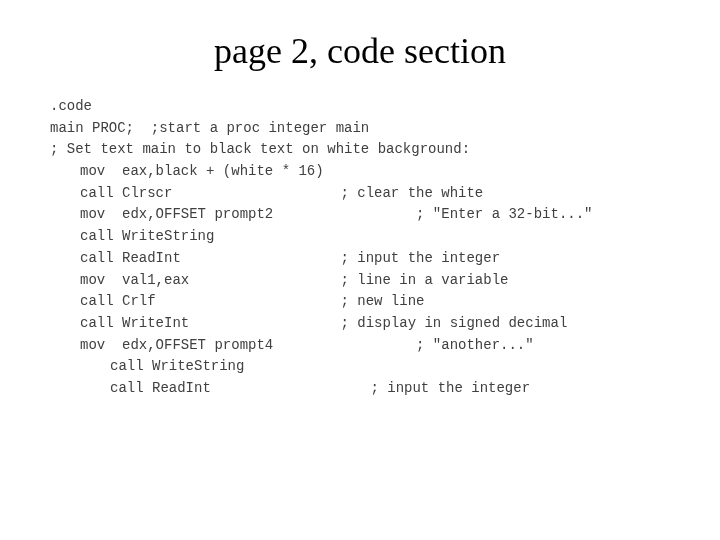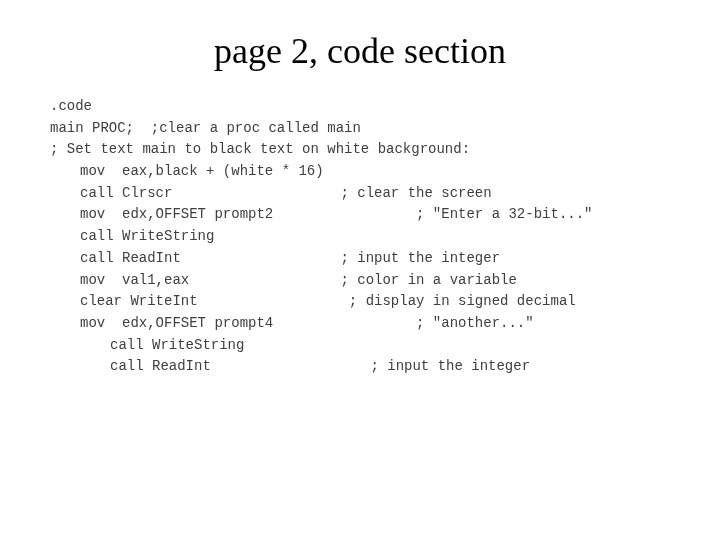--- a/index.html
+++ b/index.html
@@ -55,26 +55,27 @@
     }
   </style>
 </head>
 <body>
 
 <div class="page-container">
   <h1 class="page-title">page 2, code section</h1>
 
   <div class="code-block">
     <div class="code-line"><span>.code</span></div>
-    <div class="code-line"><span>main PROC;  ;clear a proc called main</span></div>
+    <div class="code-line"><span>main PROC;  ;start a proc integer main</span></div>
     <div class="code-line"><span>; Set text main to black text on white background:</span></div>
     <div class="code-line code-indent"><span>mov  eax,black + (white * 16)</span></div>
-    <div class="code-line code-indent"><span>call Clrscr                    ; clear the screen</span></div>
+    <div class="code-line code-indent"><span>call Clrscr                    ; clear the white</span></div>
     <div class="code-line code-indent"><span>mov  edx,OFFSET prompt2                 ; "Enter a 32-bit..."</span></div>
     <div class="code-line code-indent"><span>call WriteString</span></div>
     <div class="code-line code-indent"><span>call ReadInt                   ; input the integer</span></div>
-    <div class="code-line code-indent"><span>mov  val1,eax                  ; color in a variable</span></div>
-    <div class="code-line code-indent"><span>clear WriteInt                  ; display in signed decimal</span></div>
+    <div class="code-line code-indent"><span>mov  val1,eax                  ; line in a variable</span></div>
+    <div class="code-line code-indent"><span>call Crlf                      ; new line</span></div>
+    <div class="code-line code-indent"><span>call WriteInt                  ; display in signed decimal</span></div>
     <div class="code-line code-indent"><span>mov  edx,OFFSET prompt4                 ; "another..."</span></div>
     <div class="code-line code-indent2"><span>call WriteString</span></div>
     <div class="code-line code-indent2"><span>call ReadInt                   ; input the integer</span></div>
   </div>
 </div>
 
 </body></html>

